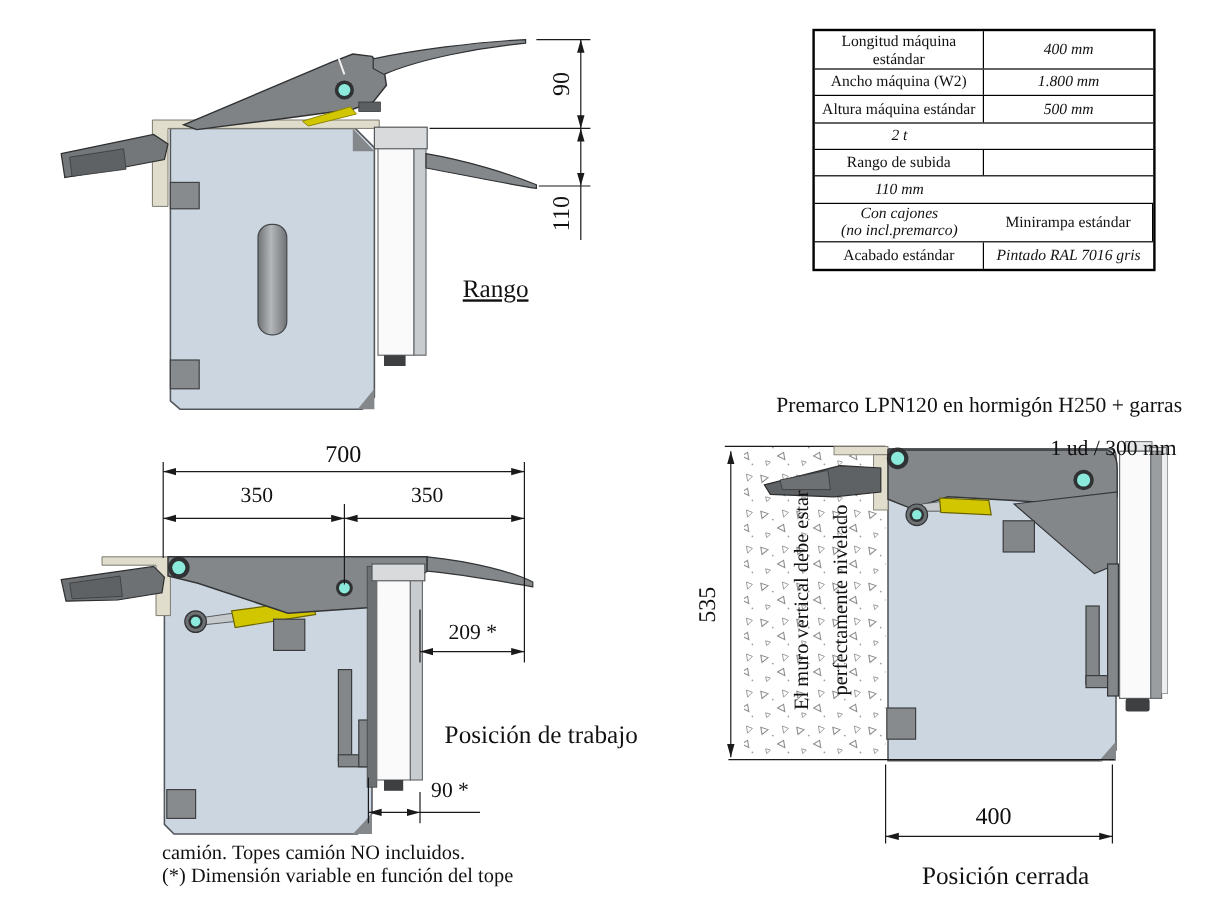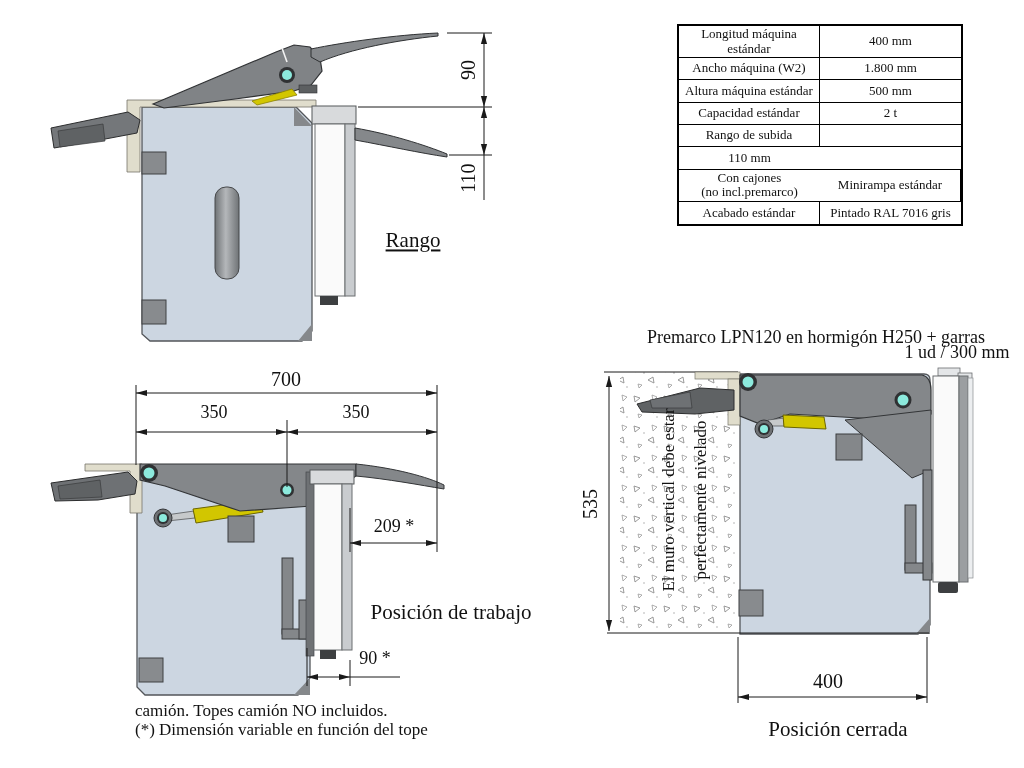--- a/index.html
+++ b/index.html
@@ -10,21 +10,21 @@
   .rot{transform:translate(-50%,-50%) rotate(-90deg);}
   .f20{font-size:20px;} .f19{font-size:18px;} .f21{font-size:21px;} .f17{font-size:17px;}
   
   #spec-table{position:absolute;left:677px;top:24px;width:286px;height:202px;
               border:2px solid #000;display:grid;grid-template-rows:repeat(8,1fr);box-sizing:border-box;background:#fff;}
   .trow{display:grid;grid-template-columns:141px 1fr;border-bottom:1.5px solid #000;}
   .trow:last-child{border-bottom:none;}
   .tcell{display:flex;align-items:center;justify-content:center;text-align:center;
          font-size:13px;line-height:1.12;padding:1px 3px;}
   .tcell.lbl{border-right:1.5px solid #000;}
-  .tcell .val{white-space:pre-line;}
+  .tcell .val{white-space:pre-line;font-style:italic;}
   
   #footnote{position:absolute;left:135px;top:701px;font-size:17px;line-height:19px;white-space:nowrap;}
 </style>
 </head>
 <body>
 
 <div id="canvas">
 
 <svg id="draw" width="1024" height="768" viewBox="0 0 1024 768">
   <defs>
@@ -216,21 +216,21 @@
 <div class="t f21" style="left:413px;top:241px;text-decoration:underline;">Rango</div>
 
 <div class="t f20" style="left:286px;top:379px;">700</div>
 <div class="t f19" style="left:214px;top:413px;">350</div>
 <div class="t f19" style="left:356px;top:413px;">350</div>
 <div class="t f19" style="left:394px;top:527px;">209 *</div>
 <div class="t f19" style="left:375px;top:659px;">90 *</div>
 <div class="t f21" style="left:451px;top:613px;">Posición de trabajo</div>
 
 <div class="t f19" style="left:816px;top:338px;">Premarco LPN120 en hormigón H250 + garras</div>
-<div class="t f19" style="left:928px;top:353px;margin-left:29px;">1 ud / 300 mm</div>
+<div class="t f19" style="left:928px;top:374px;">1 ud / 300 mm</div>
 <div class="t f20 rot" style="left:590px;top:504px;">535</div>
 <div class="t f20" style="left:828px;top:681px;">400</div>
 <div class="t f17 rot" style="left:669px;top:500px;">El muro vertical debe estar</div>
 <div class="t f17 rot" style="left:701px;top:500px;">perfectamente nivelado</div>
 <div class="t f21" style="left:838px;top:730px;">Posición cerrada</div>
 
 <div id="footnote">
   <div>camión. Topes camión NO incluidos.</div>
   <div>(*) Dimensión variable en función del tope</div>
 </div>
@@ -248,21 +248,20 @@
           <span class="val">1.800 mm</span>
         </div>
   </div>
   <div class="trow">
     <div class="tcell lbl">Altura máquina estándar</div>
     <div class="tcell">
           <span class="val">500 mm</span>
         </div>
   </div>
   <div class="trow">
-    <div class="tcell lbl">Capacidad estándar</div>
     <div class="tcell">
           <span class="val">2 t</span>
         </div>
   </div>
   <div class="trow">
     <div class="tcell lbl">Rango de subida</div>
   </div>
   <div class="trow">
     <div class="tcell">
           <span class="val">110 mm</span>

